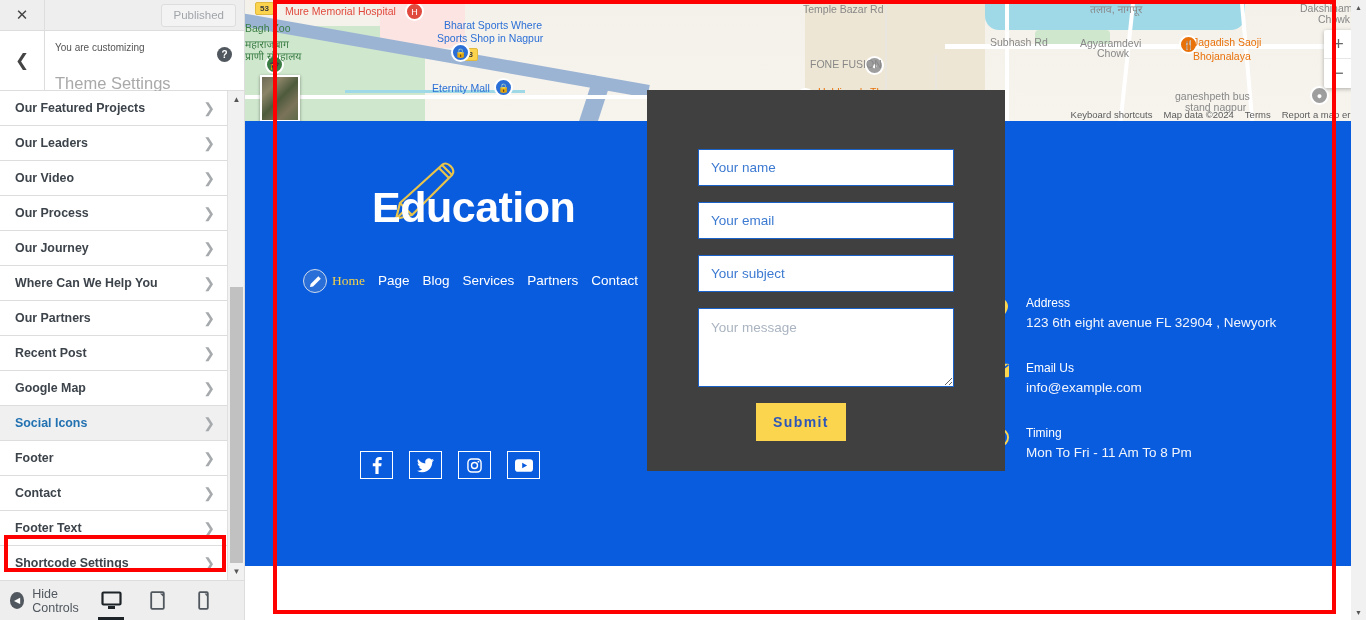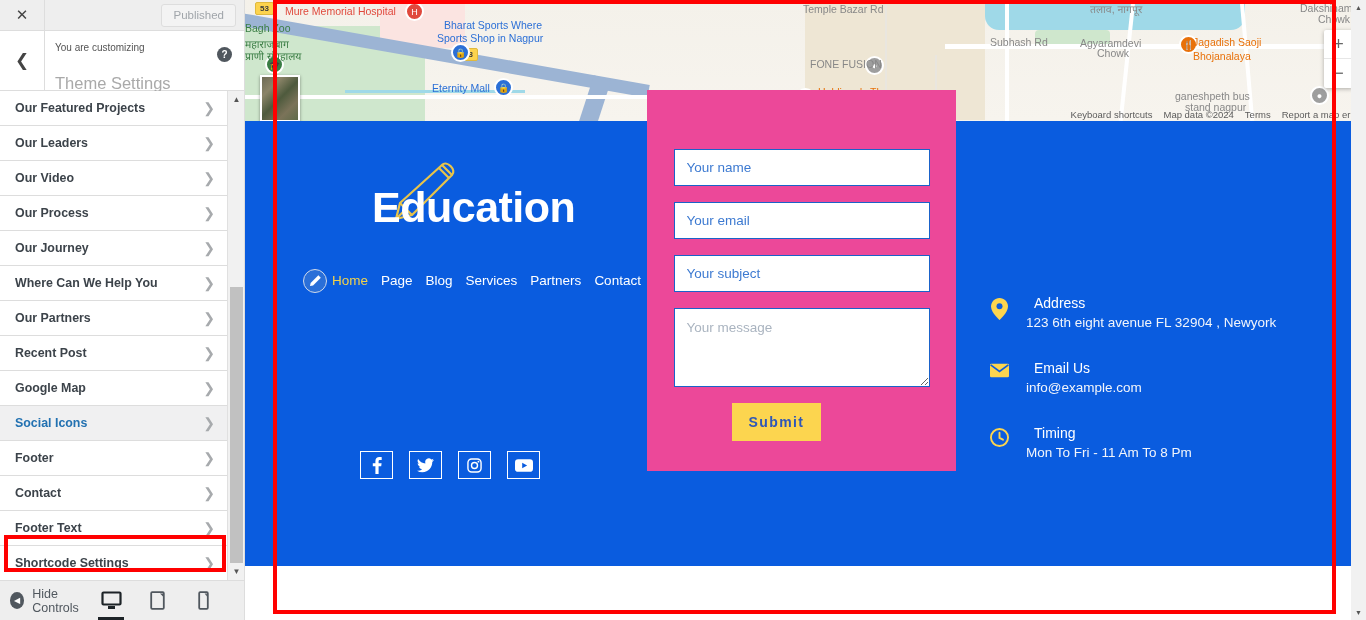--- a/index.html
+++ b/index.html
@@ -192,33 +192,33 @@
     position: absolute; left: 87px; top: 152px;
     display: flex; align-items: center; gap: 13px;
   }
   .nav-badge {
     position: absolute; left: -29px; top: 50%; transform: translateY(-50%);
     width: 24px; height: 24px; border-radius: 50%;
     border: 1.5px solid #cfd9ea; background: #2a6fd8;
     display: flex; align-items: center; justify-content: center;
   }
   .navlinks a { color: #fff; font-size: 13.5px; text-decoration: none; cursor: pointer; }
-  .navlinks a.active { color: #f2d24b; }
+  .navlinks a.active { color: #f2d24b; font-family: Liberation Serif, serif; }
   .socials {
     position: absolute; left: 115px; top: 330px; display: flex; gap: 16px;
   }
   .soc {
     width: 33px; height: 28px; border: 1px solid #fff;
     display: flex; align-items: center; justify-content: center; cursor: pointer;
   }
 
   
   .formcard {
     position: absolute; left: 402px; top: -31px;
-    width: 309px; height: 381px; background: #ec4899; z-index: 3;
+    width: 358px; height: 381px; background: #404040; z-index: 3;
   }
   .formcard input, .formcard textarea {
     display: block; width: 256px; margin: 0 auto 16px auto;
     border: 1px solid #1a62c9; outline: none;
     font-family: "Liberation Sans", sans-serif;
     font-size: 13.5px; color: #2e6fc9; background: #fff;
   }
   .formcard input { height: 37px; padding: 0 12px; }
   .formcard input::placeholder { color: #3d7ad1; }
   .formcard textarea {
@@ -233,21 +233,21 @@
     padding: 11px 17px; cursor: pointer;
     margin-left: 58px;
   }
   .form-top-pad { height: 59px; }
 
   
   .contacts { position: absolute; left: 745px; top: 172px; width: 330px; }
   .cinfo { display: flex; gap: 17px; margin-bottom: 26px; }
   .cinfo .ico { width: 19px; flex: 0 0 19px; display: flex; justify-content: center; padding-top: 5px; }
   .cinfo .ctxt { color: #fff; }
-  .cinfo .ctitle { font-size: 14px; line-height: 20px; margin-bottom: 1px; margin-left: 8px; }
+  .cinfo .ctitle { font-size: 12px; line-height: 20px; margin-bottom: 1px; }
   .cinfo .cval { font-size: 13.5px; line-height: 18px; color: #f2f5fb; }
 
   
   .pv-scroll {
     position: absolute; right: 0; top: 0; width: 15px; height: 100%;
     background: #f1f1f1; z-index: 8;
   }
   .pv-scroll .ar {
     position: absolute; left: 0; width: 15px; height: 15px;
     display: flex; align-items: center; justify-content: center;

